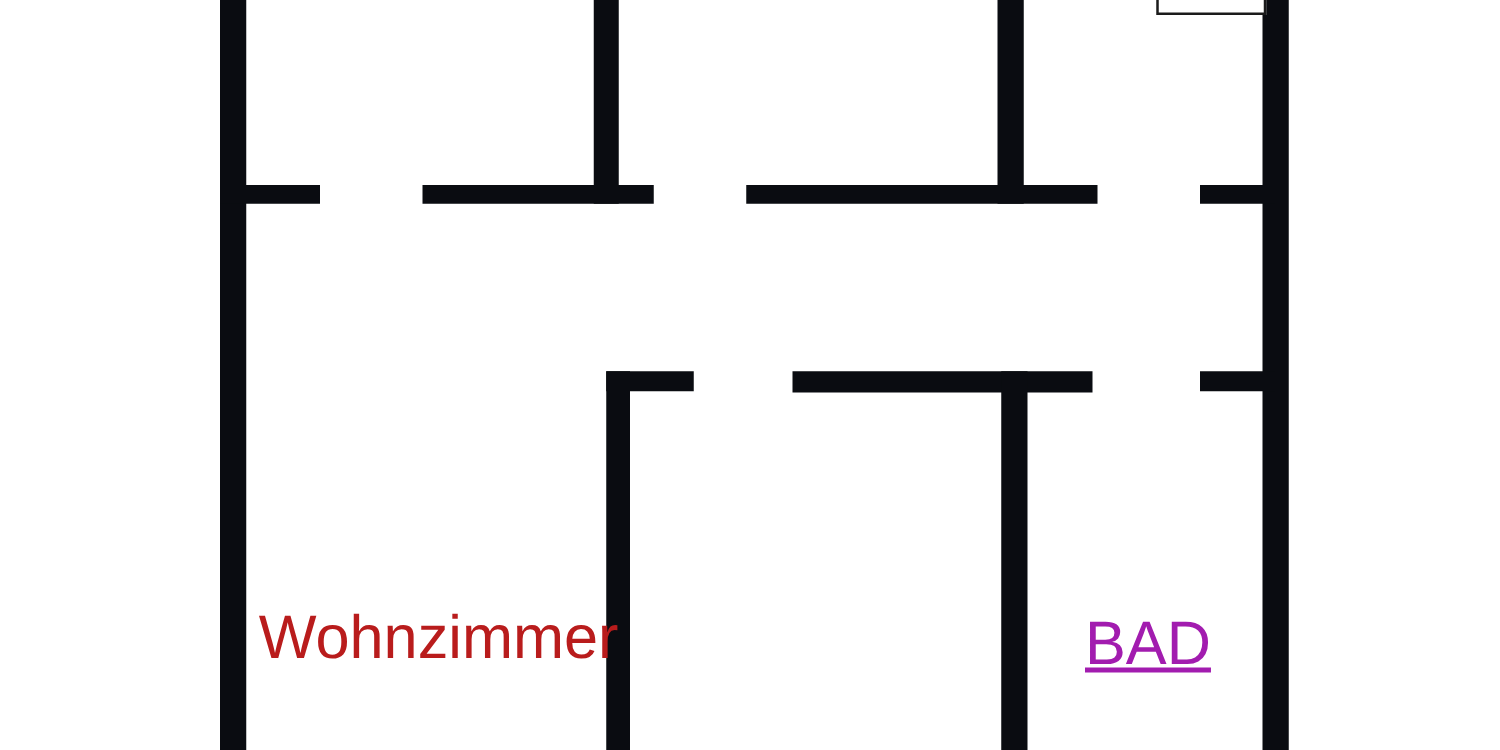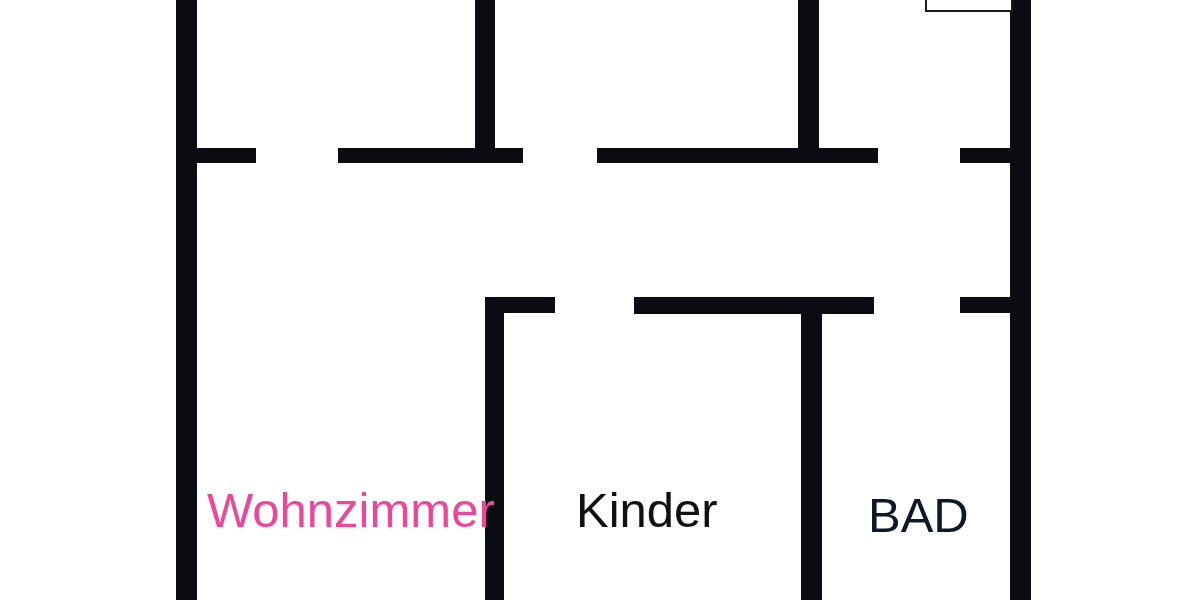--- a/index.html
+++ b/index.html
@@ -52,17 +52,16 @@
   <div class="wall" style="left: 960px; top: 148px; width: 60px; height: 15px; background: rgb(10, 12, 17);"></div>
 
   <div class="wall" style="left: 485px; top: 297px; width: 70px; height: 16px; background: rgb(10, 12, 17);"></div>
   <div class="wall" style="left: 485px; top: 297px; width: 19px; height: 303px; background: rgb(10, 12, 17);"></div>
   <div class="wall" style="left: 634px; top: 297px; width: 240px; height: 17px; background: rgb(10, 12, 17);"></div>
   <div class="wall" style="left: 801px; top: 297px; width: 21px; height: 303px; background: rgb(10, 12, 17);"></div>
   <div class="wall" style="left: 960px; top: 297px; width: 60px; height: 16px; background: rgb(10, 12, 17);"></div>
 
   <div class="stair-box" style="left: 925px; top: -14px; width: 88px; height: 26px;"></div>
 
-  <div class="room-label" style="left: 207px; top: 486px; font-size: 49px; color: #ec4899;">Wohnzimmer</div>
-  <div class="room-label" style="left: 576px; top: 486px; font-size: 49px; color: rgb(17, 17, 17);">Kinder</div>
-  <div class="room-label" style="left: 868px; top: 491px; font-size: 49px; color: #0f172a;">BAD</div>
+  <div class="room-label" style="left: 207px; top: 486px; font-size: 49px; color: #b91c1c;">Wohnzimmer</div>
+  <div class="room-label" style="left: 868px; top: 491px; font-size: 49px; color: #a21caf; text-decoration: underline;">BAD</div>
 
 </div>
 
 </body></html>

